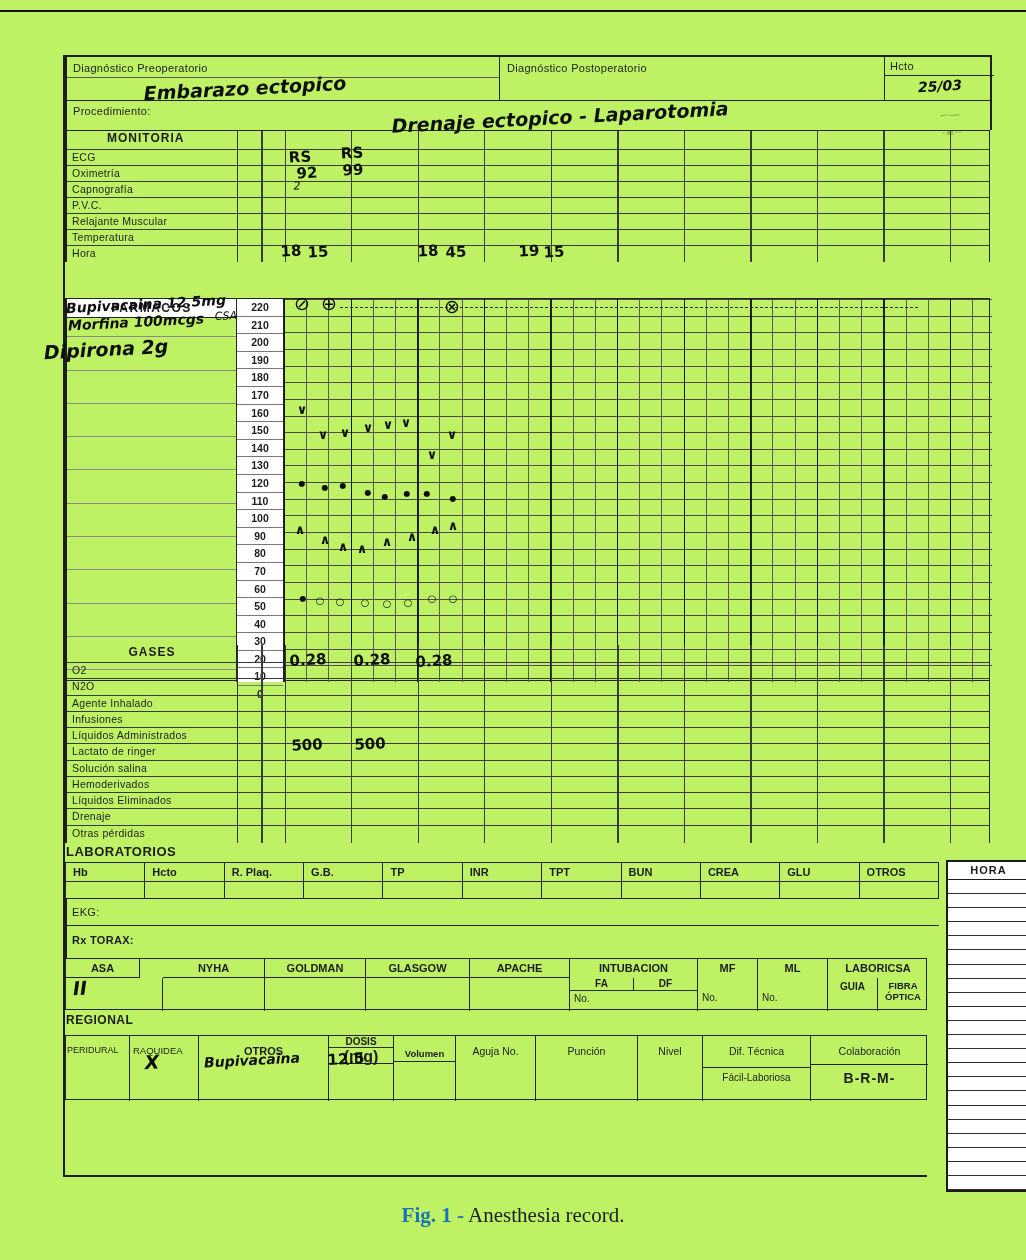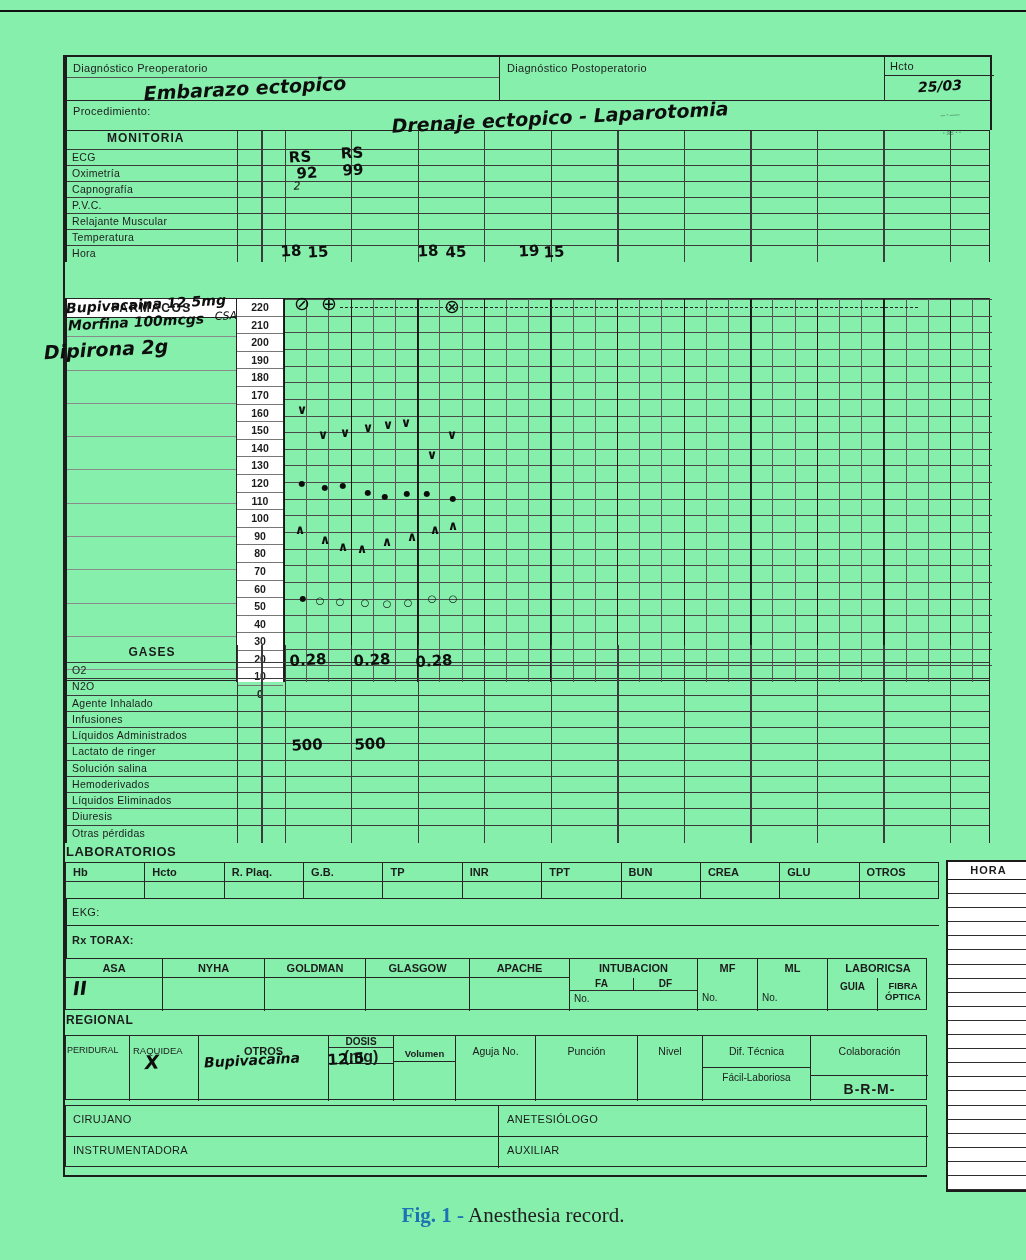--- a/index.html
+++ b/index.html
@@ -1,16 +1,16 @@
 <!DOCTYPE html>
 <html><head>
 <meta charset="utf-8">
 <style>
   html,body{margin:0;padding:0;background:#ffffff;}
-  .page{position:relative;width:1026px;height:1260px;background:#86efac;overflow:hidden;
+  .page{position:relative;width:1026px;height:1260px;background:#bef264;overflow:hidden;
         font-family:"Liberation Sans",sans-serif;color:#1c1c1c;}
   .abs{position:absolute;}
   .top-rule{position:absolute;left:0;top:10px;width:1026px;height:0;border-top:2px solid #101010;}
   .form{position:absolute;left:63px;top:55px;width:927px;height:1122px;border-left:2px solid #1d1d1d;}
   .lbl{font-size:11px;letter-spacing:.3px;white-space:nowrap;}
   .lbl-b{font-size:12px;font-weight:bold;letter-spacing:.5px;white-space:nowrap;}
   .band{position:absolute;box-sizing:border-box;}
   
   .row1{position:absolute;left:0;top:0;width:100%;height:44px;border-bottom:1.5px solid #242424;box-sizing:border-box;}
   .vline{position:absolute;width:0;border-left:1.5px solid #242424;}
@@ -182,21 +182,21 @@
           <div class="frow">
           <span class="lbl">Solución salina</span>
         </div>
           <div class="frow">
           <span class="lbl">Hemoderivados</span>
         </div>
           <div class="frow">
           <span class="lbl">Líquidos Eliminados</span>
         </div>
           <div class="frow">
-          <span class="lbl">Diuresis</span>
+          <span class="lbl">Drenaje</span>
         </div>
           <div class="frow">
           <span class="lbl">Otras pérdidas</span>
         </div>
         </div>
       <div class="colgrid" style="left:170px;width:755px;"></div>
     </div>
 
     <div class="abs lbl-b" style="left:1px;top:789px;font-size:13px;">LABORATORIOS</div>
     <div class="labs band" style="left:0;top:807px;width:874px;height:37px;">
@@ -238,21 +238,21 @@
 
     <div class="band" style="left:0;top:844px;width:874px;height:27px;border-bottom:1.5px solid #242424;border-left:2px solid #1d1d1d;">
       <span class="lbl abs" style="left:5px;top:7px;">EKG:</span>
     </div>
     <div class="band" style="left:0;top:871px;width:874px;height:32px;border-left:2px solid #1d1d1d;">
       <span class="lbl abs" style="left:5px;top:8px;font-weight:bold;">Rx TORAX:</span>
     </div>
 
     <div class="band" style="left:0;top:903px;width:862px;height:52px;border:1.5px solid #242424;">
 
-      <div class="cell-abs hd-c" style="left:0;top:0;width:97px;height:19px;border-bottom:1.5px solid #242424;padding-top:3px;">ASA</div>
+      <div class="cell-abs hd-c" style="left:0;top:0;width:74px;height:19px;border-bottom:1.5px solid #242424;padding-top:3px;">ASA</div>
       <div class="cell-abs hd-c" style="left:97px;top:0;width:102px;height:19px;border-bottom:1.5px solid #242424;padding-top:3px;">NYHA</div>
       <div class="cell-abs hd-c" style="left:199px;top:0;width:101px;height:19px;border-bottom:1.5px solid #242424;padding-top:3px;">GOLDMAN</div>
       <div class="cell-abs hd-c" style="left:300px;top:0;width:104px;height:19px;border-bottom:1.5px solid #242424;padding-top:3px;">GLASGOW</div>
       <div class="cell-abs hd-c" style="left:404px;top:0;width:100px;height:19px;border-bottom:1.5px solid #242424;padding-top:3px;">APACHE</div>
       <div class="cell-abs hd-c" style="left:504px;top:0;width:128px;height:19px;padding-top:3px;">INTUBACION</div>
       <div class="cell-abs hd-c" style="left:632px;top:0;width:60px;height:19px;padding-top:3px;">MF</div>
       <div class="cell-abs hd-c" style="left:692px;top:0;width:70px;height:19px;padding-top:3px;">ML</div>
       <div class="cell-abs hd-c" style="left:762px;top:0;width:100px;height:19px;border-right:none;padding-top:3px;">LABORICSA</div>
 
       <div class="cell-abs" style="left:0;top:19px;width:97px;height:33px;"></div>
@@ -286,32 +286,24 @@
       </div>
       <div class="cell-abs hd-c" style="left:470px;top:0;width:102px;height:65px;padding-top:9px;font-weight:normal;font-size:10.5px;">Punción</div>
       <div class="cell-abs hd-c" style="left:390px;top:0;width:80px;height:65px;padding-top:9px;font-weight:normal;font-size:10.5px;">Aguja No.</div>
       <div class="cell-abs hd-c" style="left:572px;top:0;width:65px;height:65px;padding-top:9px;font-weight:normal;font-size:10.5px;">Nivel</div>
       <div class="cell-abs" style="left:637px;top:0;width:108px;height:65px;">
         <div class="hd-c" style="font-size:10.5px;font-weight:normal;padding-top:9px;">Dif. Técnica</div>
         <div class="hd-c" style="font-size:10px;font-weight:normal;margin-top:10px;border-top:1.5px solid #242424;padding-top:4px;">Fácil-Laboriosa</div>
       </div>
       <div class="cell-abs" style="left:745px;top:0;width:117px;height:65px;border-right:none;">
         <div class="hd-c" style="font-size:10.5px;font-weight:normal;padding-top:9px;">Colaboración</div>
-        <div class="hd-c" style="font-size:14px;margin-top:18px;border-top:1.5px solid #242424;padding-top:5px;letter-spacing:1px;">B-R-M-</div>
-      </div>
-    </div>
-
-    <div class="band" style="left:0;top:1050px;width:862px;height:62px;border:1.5px solid #242424;">
-      <div class="hline" style="left:0;top:30px;width:862px;"></div>
-      <div class="vline" style="left:432px;top:0;height:62px;"></div>
-      <span class="lbl abs" style="left:7px;top:7px;">CIRUJANO</span>
-      <span class="lbl abs" style="left:441px;top:7px;">ANETESIÓLOGO</span>
-      <span class="lbl abs" style="left:7px;top:38px;">INSTRUMENTADORA</span>
-      <span class="lbl abs" style="left:441px;top:38px;">AUXILIAR</span>
-    </div>
+        <div class="hd-c" style="font-size:14px;margin-top:7px;border-top:1.5px solid #242424;padding-top:5px;letter-spacing:1px;">B-R-M-</div>
+      </div>
+    </div>
+
     <div class="hline" style="left:0;top:1120px;width:862px;border-top:2px solid #1d1d1d;"></div>
   </div>
 
   <div class="hora-col">
     <div class="hd">HORA</div>
     <div class="hora-rows">
 
     <div></div>
         <div></div>
         <div></div>

